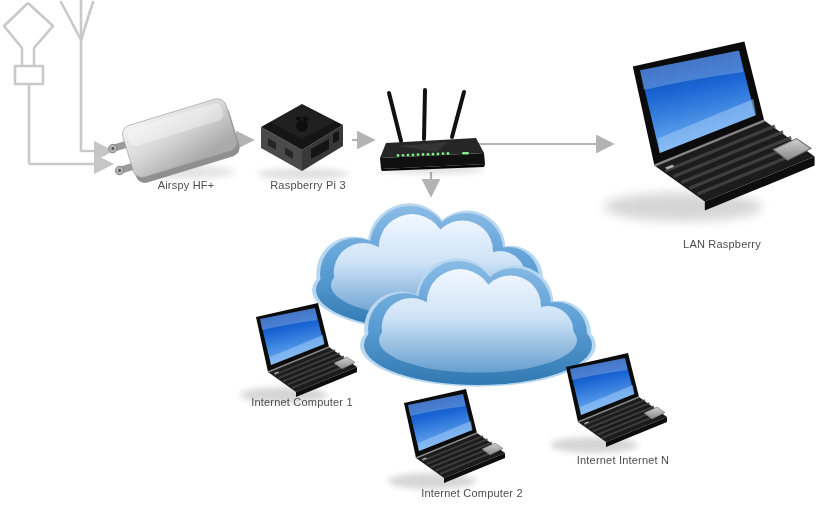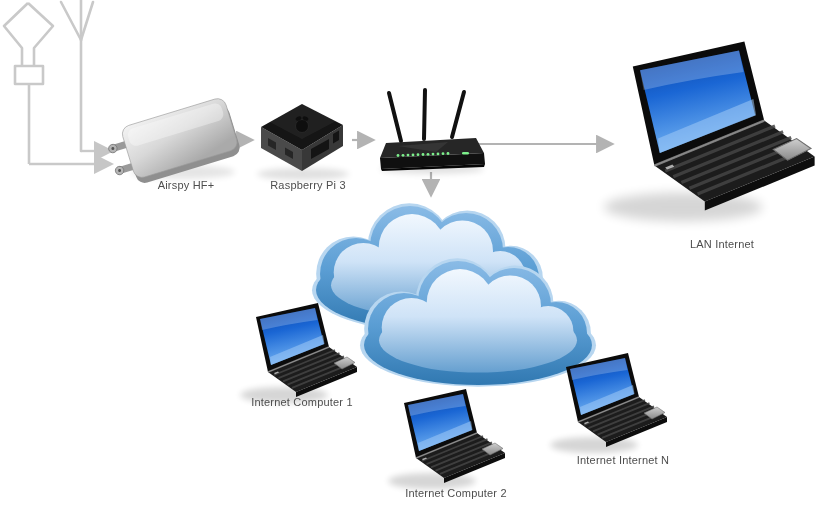--- a/index.html
+++ b/index.html
@@ -195,17 +195,17 @@
   </g>
 
   <use href="#laptop" transform="translate(622,36) scale(1.8)"></use>
   <use href="#laptop" transform="translate(250,300)"></use>
   <use href="#laptop" transform="translate(398,386)"></use>
   <use href="#laptop" transform="translate(560,350)"></use>
 </svg>
 
 <div class="node-label" style="left:186px;top:179px">Airspy HF+</div>
 <div class="node-label" style="left:308px;top:179px">Raspberry Pi 3</div>
-<div class="node-label" style="left:722px;top:238px">LAN Internet</div>
+<div class="node-label" style="left:722px;top:238px">LAN Raspberry</div>
 <div class="node-label" style="left:302px;top:396px">Internet Computer 1</div>
-<div class="node-label" style="left:456px;top:487px">Internet Computer 2</div>
+<div class="node-label" style="left:472px;top:487px">Internet Computer 2</div>
 <div class="node-label" style="left:623px;top:454px">Internet Internet N</div>
 </div>
 
 </body></html>

